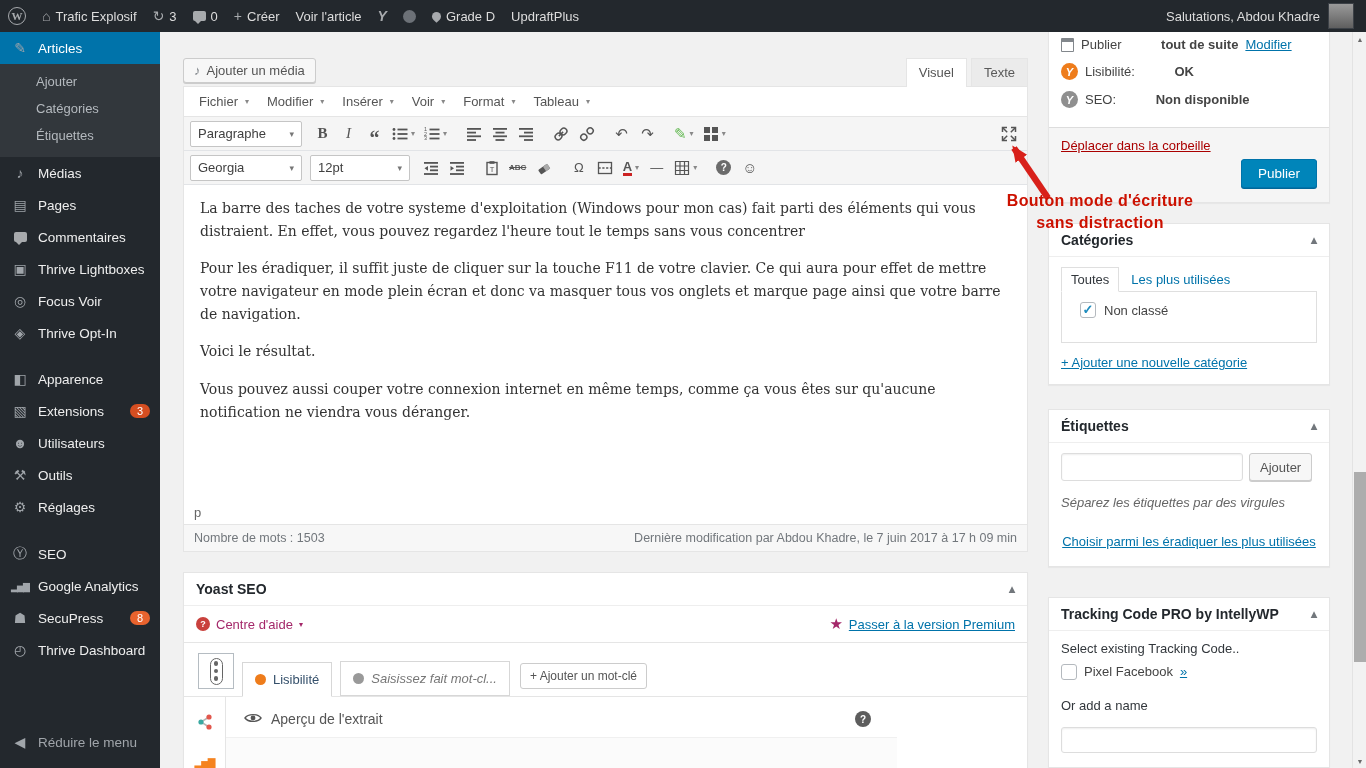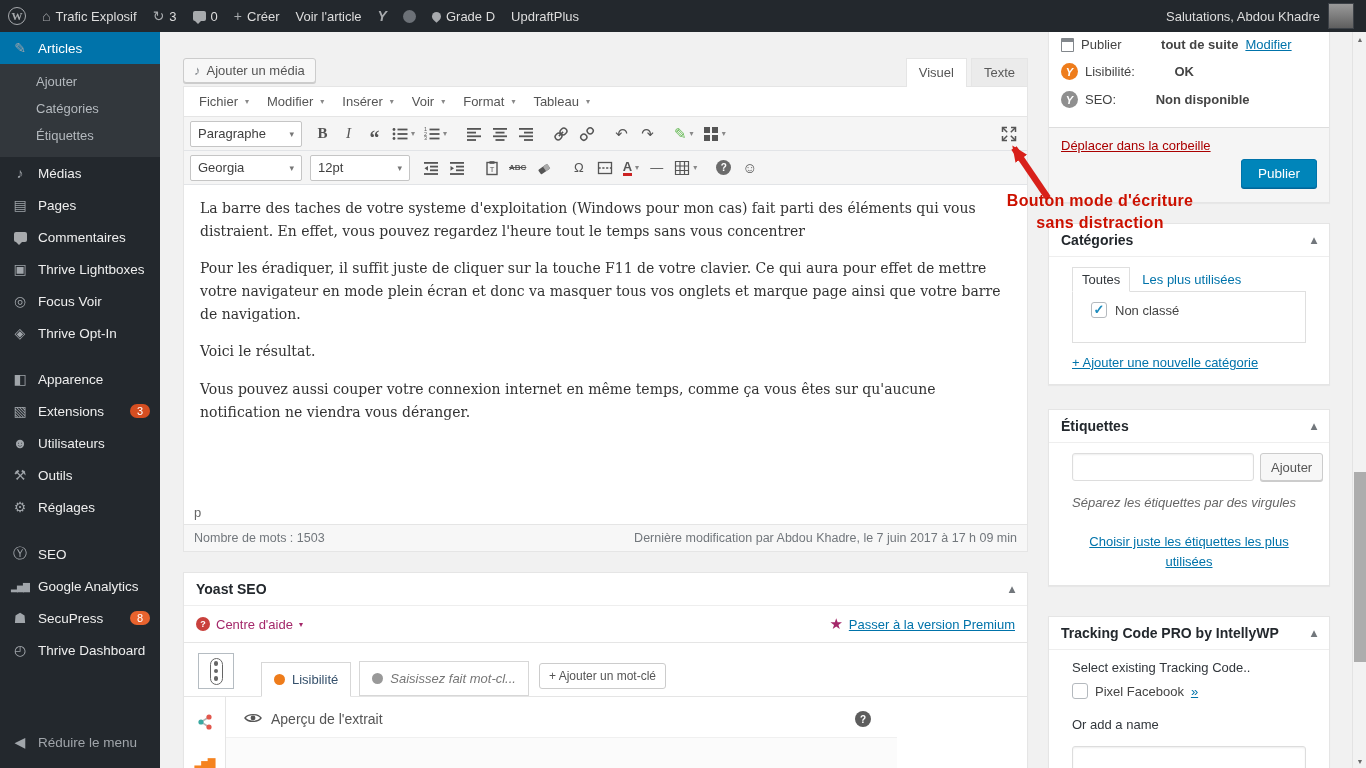--- a/index.html
+++ b/index.html
@@ -103,21 +103,21 @@
   .star { color:#a4286a; font-size:15px; }
   .link { color:#0073aa; text-decoration:underline; cursor:pointer; font-size:13px; }
   .yoast-tabs { display:flex; align-items:flex-end; gap:8px; padding:10px 14px 0; border-bottom:1px solid #e5e5e5; }
   .traffic-box { width:36px; height:36px; border:1px solid #b5bcc2; background:#fff; display:flex; align-items:center;
     justify-content:center; margin-bottom:7px; cursor:pointer; }
   .pill { width:13px; height:27px; border:1.5px solid #666; border-radius:7px; display:flex; flex-direction:column;
     align-items:center; justify-content:space-evenly; }
   .pill i { width:4.5px; height:4.5px; border-radius:50%; background:#666; }
   .ytab { display:flex; align-items:center; gap:7px; padding:9px 12px; border:1px solid #d7d7d7; background:#fff; font-size:13px;
     cursor:pointer; position:relative; }
-  .ytab.active { margin-bottom:-1px; border-bottom:1px solid #fff; z-index:2; color:#35506b;margin-left:19px; }
+  .ytab.active { margin-bottom:-1px; border-bottom:1px solid #fff; z-index:2; color:#35506b; }
   .dot { width:11px; height:11px; border-radius:50%; }
   .dot.orange { background:#ee7c1b; } .dot.gray { background:#999; }
   .it { font-style:italic; color:#777; }
   .btn-small { background:#fff; border:1px solid #ccc; border-radius:3px; color:#555; font-size:12px; padding:5px 9px;
     cursor:pointer; margin-bottom:7px; margin-left:2px; font-family:inherit; }
   .yoast-body { display:flex; min-height:120px; }
   .yrail { width:42px; border-right:1px solid #e5e5e5; display:flex; flex-direction:column; align-items:center; padding-top:16px; gap:22px; }
   .railbars { color:#f5831f; font-size:10px; letter-spacing:-1px; cursor:pointer; }
   .ymain { flex:1; }
   .snippet-head { display:flex; align-items:center; gap:9px; padding:14px 18px 10px; font-size:14px; color:#555; }
@@ -131,21 +131,21 @@
   .pb-row { display:flex; align-items:center; gap:7px; margin-bottom:11px; color:#444; }
   .cal { width:13px; height:14px; border:1px solid #82878c; border-top:4px solid #82878c; border-radius:1px; display:inline-block; flex:none; }
   .ybadge { width:17px; height:17px; border-radius:50%; color:#fff; font-size:11px; font-weight:bold; font-style:italic;
     display:inline-flex; align-items:center; justify-content:center; flex:none; }
   .ybadge.orange { background:#ee7c1b; } .ybadge.gray { background:#8f8f8f; }
   .pb-actions { background:#f5f5f5; border-top:1px solid #ddd; padding:10px 12px 14px; }
   .trash { color:#a00; text-decoration:underline; font-size:13px; cursor:pointer; display:inline-block; margin-bottom:6px; }
   .pb-submit { text-align:right; }
   .btn-primary { background:#0085ba; border:1px solid #0073aa; box-shadow:0 1px 0 #006799; color:#fff; border-radius:3px;
     padding:6px 16px; font-size:13.5px; cursor:pointer; font-family:inherit; }
-  .mb-body { padding:10px 23px 14px; }
+  .mb-body { padding:10px 12px 14px; }
   .cat-tabs { display:flex; align-items:flex-end; gap:10px; position:relative; z-index:2; }
   .cat-tab { border:1px solid #dfdfdf; border-bottom:1px solid #fff; background:#fff; padding:4px 9px; font-size:13px;
     color:#32373c; margin-bottom:-1px; cursor:pointer; }
   .cat-tab-link { color:#0073aa; font-size:13px; padding:4px 2px; cursor:pointer; }
   .cat-panel { border:1px solid #dfdfdf; background:#fff; padding:10px; height:52px; }
   .cat-item { display:flex; align-items:center; gap:8px; padding-left:8px; }
   .checkbox { width:16px; height:16px; background:#fff; border:1px solid #b4b9be; border-radius:3px; display:inline-flex;
     align-items:center; justify-content:center; cursor:pointer; flex:none; }
   .chk { color:#1e8cbe; font-size:13px; font-weight:bold; line-height:12px; }
   .addcat { display:inline-block; margin-top:12px;text-align:center; }
@@ -640,21 +640,21 @@
         <div class="mb-head">
           <span>Étiquettes</span>
           <span class="toggle">▴</span>
         </div>
         <div class="mb-body">
           <div class="tag-row">
             <input class="tag-input" style="">
             <button class="btn-secondary">Ajouter</button>
           </div>
           <div class="tag-hint">Séparez les étiquettes par des virgules</div>
-          <a class="link choose">Choisir juste les étiquettes les plus utilisées</a>
+          <a class="link choose">Choisir parmi les éradiquer les plus utilisées</a>
         </div>
       </div>
 
       <div class="metabox mt30">
         <div class="mb-head">
           <span>Tracking Code PRO by IntellyWP</span>
           <span class="toggle">▴</span>
         </div>
         <div class="mb-body">
           <div class="tr-label">Select existing Tracking Code..</div>

